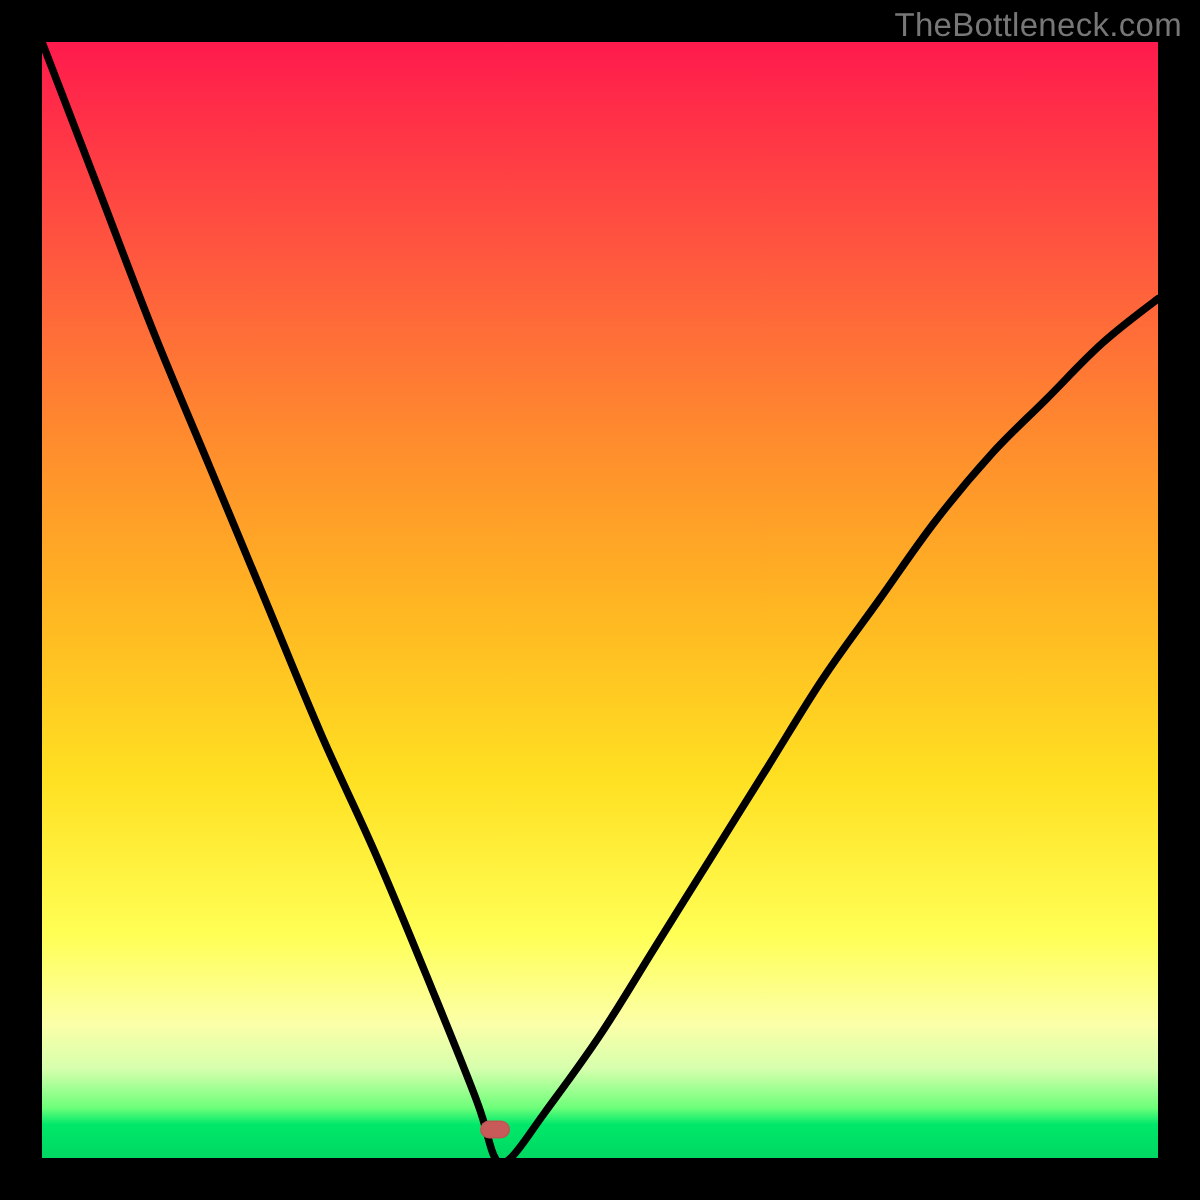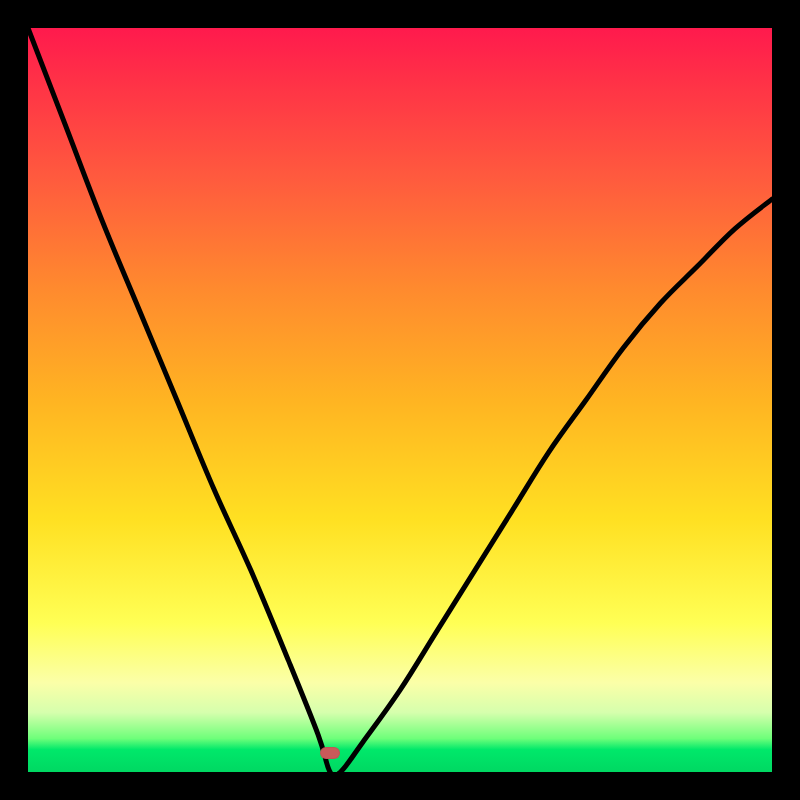--- a/index.html
+++ b/index.html
@@ -61,20 +61,21 @@
     background: #c95a5a;
     border-radius: 6px;
     transform: translate(-50%, -50%);
     box-shadow: 0 0 0 1px rgba(0,0,0,0.05) inset;
   }
 </style>
 </head>
 <body>
 
 <div class="wrap">
+  <div class="watermark">TheBottleneck.com</div>
 
   <div class="plot-area">
     <svg class="curve" viewBox="0 0 744 744" preserveAspectRatio="none">
       <path id="curve-path" fill="none" stroke="#000" stroke-width="5" stroke-linecap="round" stroke-linejoin="round" d="M 0 0 C 6.696000000000001 17.409600000000005 23.808 61.90080000000002 37.2 96.72000000000003 C 50.592000000000006 131.53920000000005 61.00800000000001 159.96000000000006 74.4 193.44000000000005 C 87.792 226.92000000000004 98.208 250.57920000000004 111.6 282.72 C 124.99199999999999 314.86080000000004 135.40800000000002 339.8592 148.8 372 C 162.192 404.1408 172.608 430.47839999999997 186 461.28 C 199.392 492.0816 209.808 512.3184 223.2 543.12 C 236.59199999999998 573.9216 248.34719999999996 602.9376 260.4 632.4 C 272.45279999999997 661.8624 282.66048 686.712 290.16 706.8 C 297.65952000000004 726.8879999999999 298.0464 737.304 302.064 744 C 306.08160000000004 750.696 306.58752 749.3568 312.47999999999996 744 C 318.37247999999994 738.6432 324.0864 728.9712000000001 334.8 714.24 C 345.5136 699.5088 358.608 682.2479999999999 372 662.16 C 385.392 642.072 395.80800000000005 624.0672 409.20000000000005 602.64 C 422.59200000000004 581.2128 433.008 564.5472 446.4 543.12 C 459.792 521.6928 470.208 505.02720000000005 483.6 483.6 C 496.992 462.1728 507.40799999999996 444.168 520.8 424.08 C 534.192 403.99199999999996 544.608 390.7488 558 372 C 571.392 353.2512 581.808 337.3296 595.2 319.92 C 608.5920000000001 302.5104 619.008 290.0112 632.4 275.28 C 645.7919999999999 260.54879999999997 656.2080000000001 251.47199999999998 669.6 238.07999999999998 C 682.992 224.688 693.4079999999999 212.9328 706.8 200.88 C 720.192 188.8272 737.304 176.4768 744 171.12"></path>
     </svg>
     <div id="marker" class="marker" style="left: 302.064px; top: 725.4px;"></div>
   </div>
 </div>
 
 </body></html>

